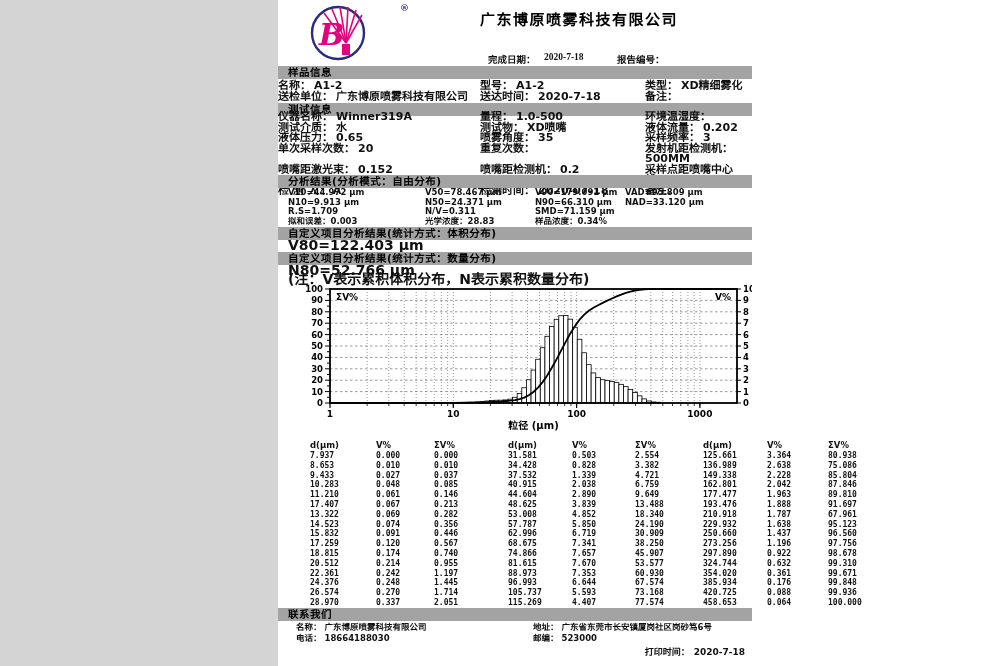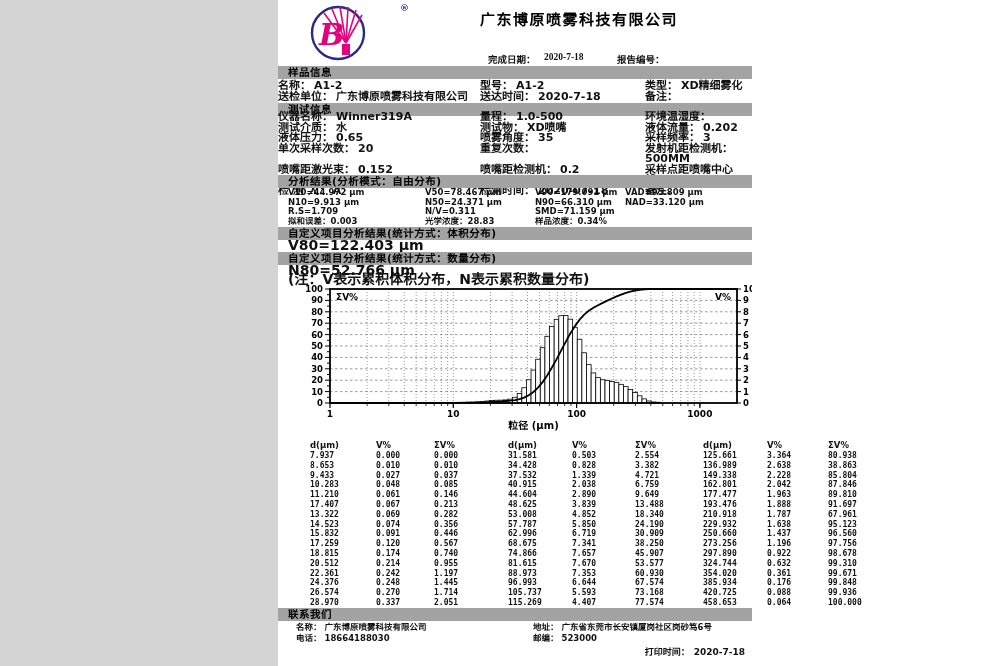--- a/index.html
+++ b/index.html
@@ -388,21 +388,21 @@
       </div>
       <div class="trow">
         <span>8.653</span>
         <span>0.010</span>
         <span>0.010</span>
         <span>34.428</span>
         <span>0.828</span>
         <span>3.382</span>
         <span>136.989</span>
         <span>2.638</span>
-        <span>38.863</span>
+        <span>75.086</span>
       </div>
       <div class="trow">
         <span>9.433</span>
         <span>0.027</span>
         <span>0.037</span>
         <span>37.532</span>
         <span>1.339</span>
         <span>4.721</span>
         <span>149.338</span>
         <span>2.228</span>

